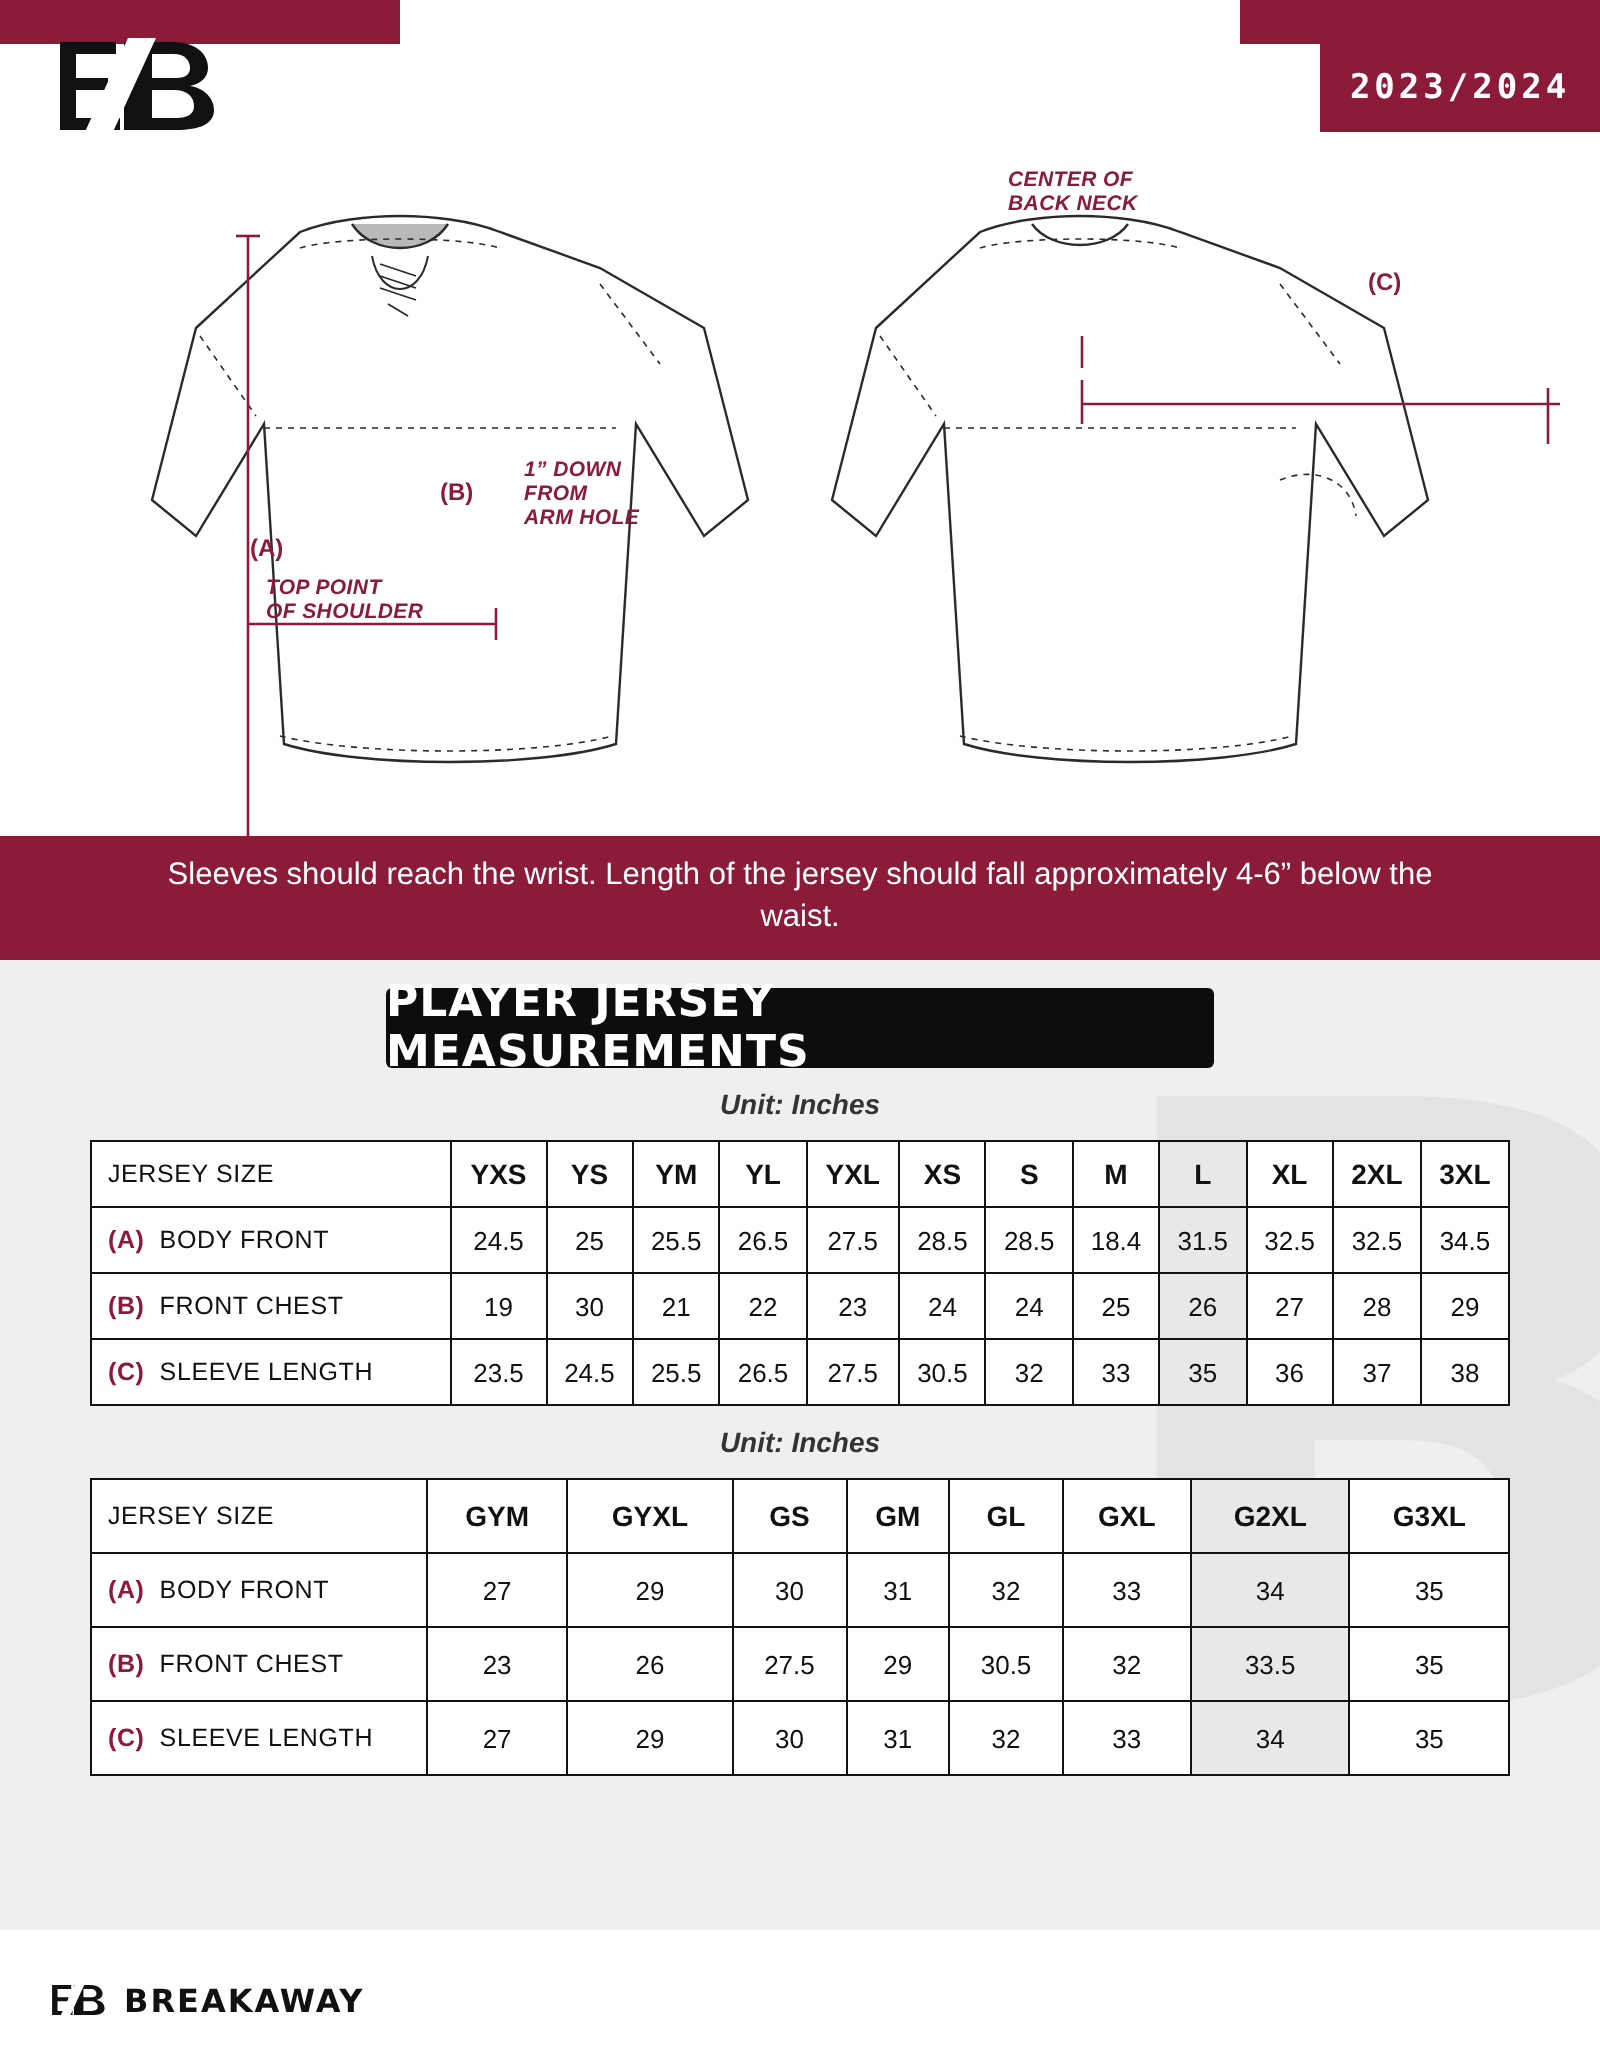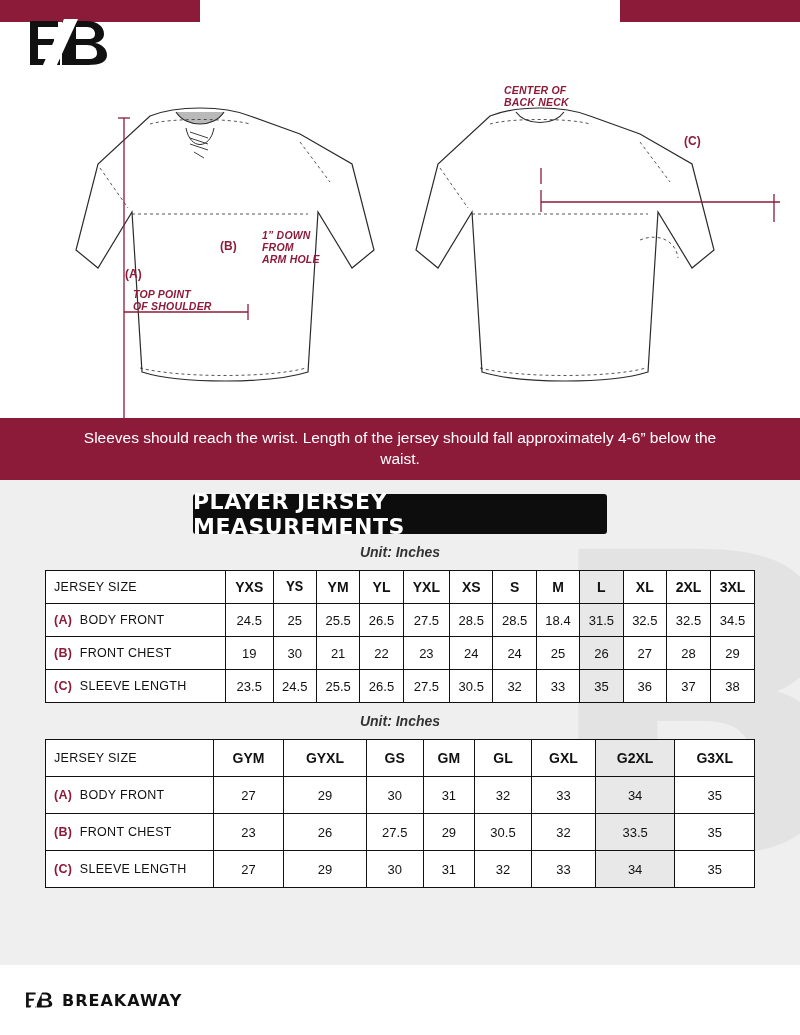--- a/index.html
+++ b/index.html
@@ -249,20 +249,23 @@
       <path d="M38 4 L62 4 C74 4 80 10 80 17 C80 22 76 25 71 26 C78 27 83 32 83 38 C83 45 76 48 64 48 L38 48 Z" fill="#111"></path>
       <path d="M52 10 L52 22 L64 22 C69 22 71 20 71 17 C71 13 68 10 63 10 Z" fill="#fff"></path>
       <path d="M52 28 L52 42 L64 42 C70 42 73 40 73 36 C73 31 69 28 63 28 Z" fill="#fff"></path>
       <path d="M42 4 L58 4 L36 48 L20 48 Z" fill="#fff" opacity="0"></path>
       <path d="M40 2 L54 2 L32 50 L18 50 Z" fill="#fff"></path>
       <path d="M2 2 L16 2 L38 50 L24 50 Z" fill="#fff" opacity="0"></path>
     </svg>
   </div>
 
 
+  <div class="season-box">
+    <span class="season-text">2023/2024</span>
+  </div>
 </div>
 
 <div class="diagram-area">
   <svg width="800" height="346" viewBox="0 0 800 346">
 
     <g fill="#ffffff" stroke="#2b2b2b" stroke-width="1.2">
 
       <path d="M150 44 C165 38 185 36 200 36 C215 36 235 38 250 44
                L300 62 L352 92 L374 178 L352 196 L318 140 L308 300
                C270 312 180 312 142 300 L132 140 L98 196 L76 178
@@ -335,21 +338,21 @@
   <div class="section-head" style="width:414px; margin-top:14px;">
     <span class="sh-text">PLAYER JERSEY MEASUREMENTS</span>
   </div>
   <div class="unit-line" style="margin-top:10px;">Unit: Inches</div>
 
   <table class="size-table" id="player-table" style="margin:10px auto 0 auto; width:710px;">
       <tbody>
         <tr>
           <td class="rowhead" style="width:170px;height:30px;">JERSEY SIZE</td>
           <td class="colhead" style="height:30px;">YXS</td>
-          <td class="colhead" style="height:30px;font-family:Liberation Mono, monospace;">YS</td>
+          <td class="colhead" style="height:30px;">YS</td>
           <td class="colhead" style="height:30px;">YM</td>
           <td class="colhead" style="height:30px;">YL</td>
           <td class="colhead" style="height:30px;">YXL</td>
           <td class="colhead" style="height:30px;">XS</td>
           <td class="colhead" style="height:30px;">S</td>
           <td class="colhead" style="height:30px;">M</td>
           <td class="colhead hl" style="height:30px;">L</td>
           <td class="colhead" style="height:30px;">XL</td>
           <td class="colhead" style="height:30px;">2XL</td>
           <td class="colhead" style="height:30px;">3XL</td>

